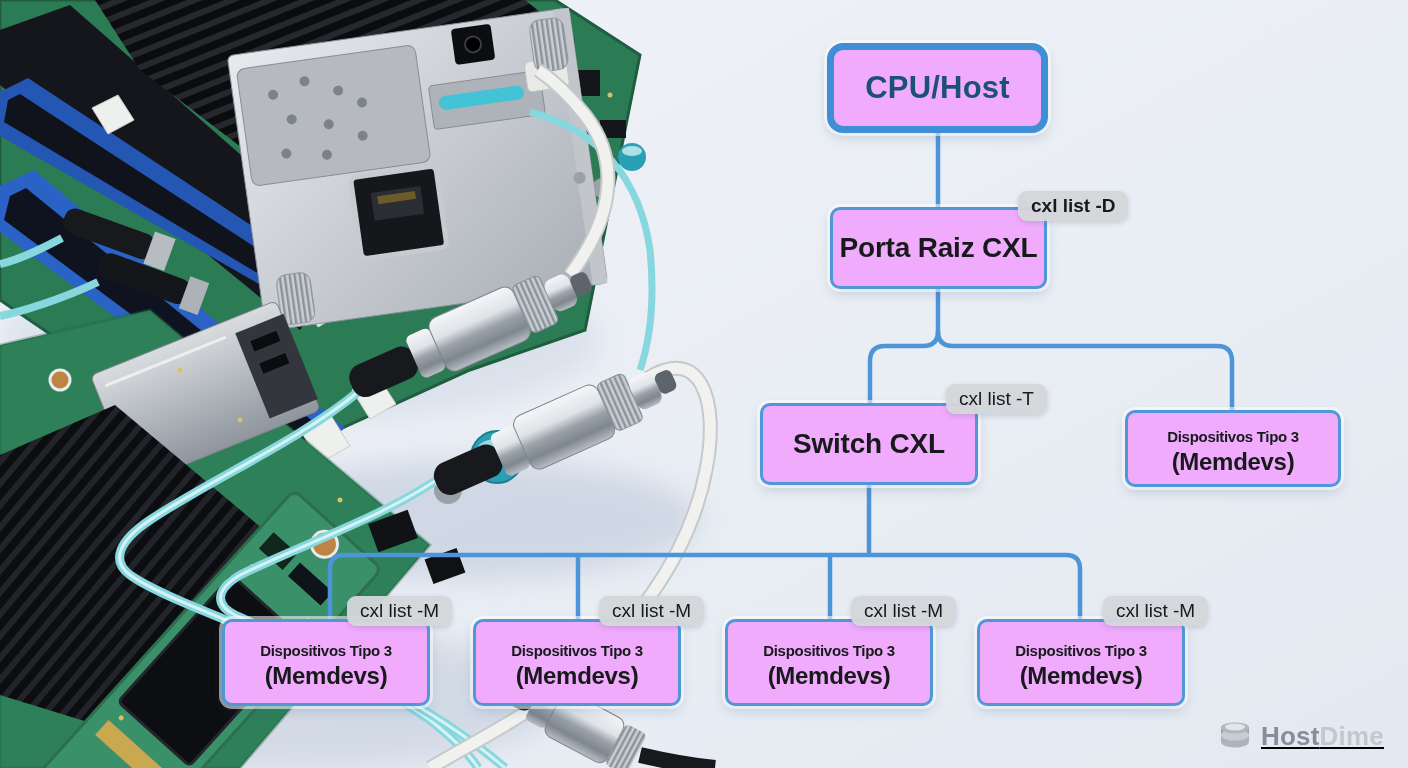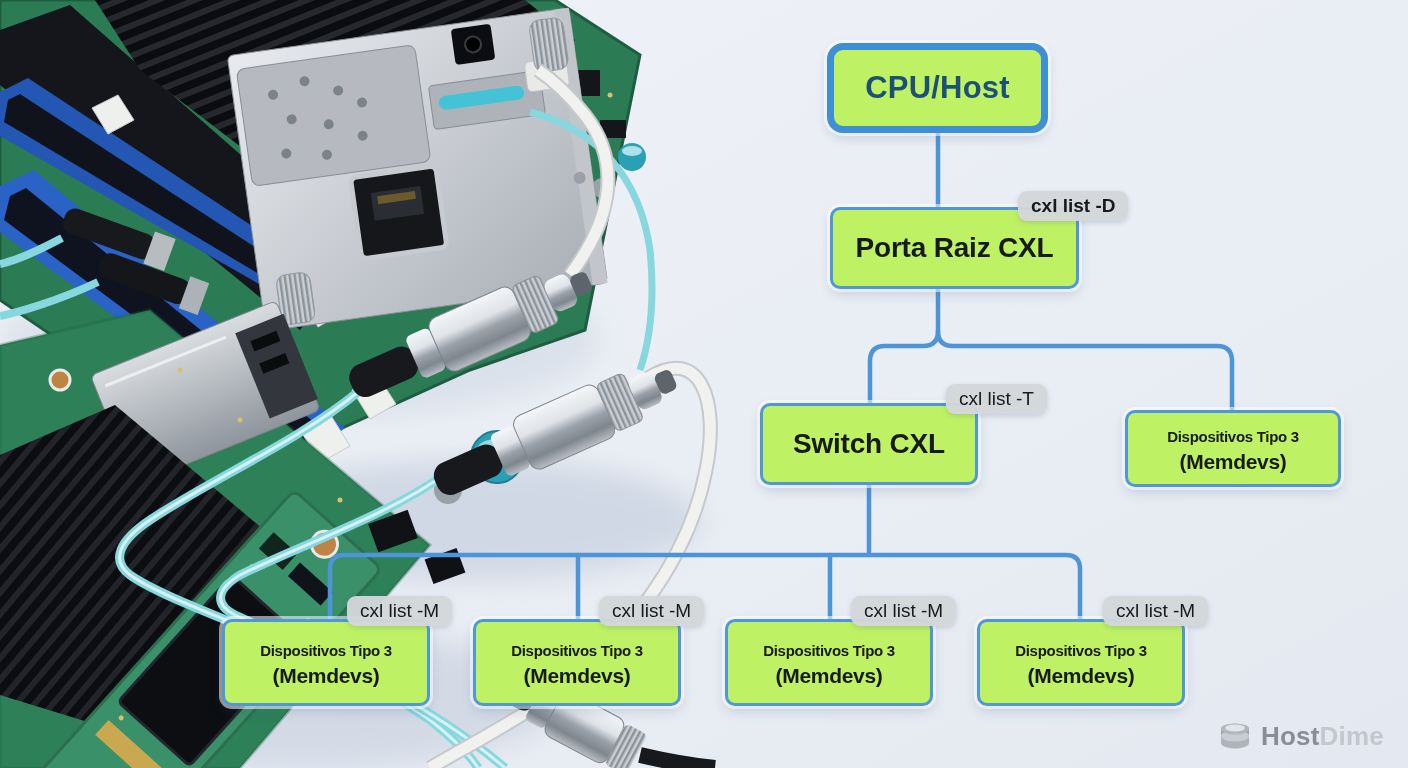--- a/index.html
+++ b/index.html
@@ -2,37 +2,37 @@
 <html><head>
 <meta charset="utf-8">
 <style>
   html,body{margin:0;padding:0;background:#d8dde6;}
   .stage{position:relative;width:1408px;height:768px;overflow:hidden;
          background:#e9edf4;font-family:"Liberation Sans",sans-serif;}
   .layer{position:absolute;inset:0;}
   svg{display:block;}
 
   
-  .node{position:absolute;background:#bef264;border:3px solid #4f97d7;border-radius:10px;
+  .node{position:absolute;background:#f0abfc;border:3px solid #4f97d7;border-radius:10px;
         display:flex;flex-direction:column;align-items:center;justify-content:center;
         text-align:center;color:#17191b;font-weight:bold;
         box-shadow:0 0 0 3px rgba(255,255,255,.55), 0 5px 12px rgba(60,90,130,.22);
         box-sizing:border-box;z-index:4;}
   .node .l1{font-size:15px;line-height:25px;letter-spacing:-.3px;}
-  .node .l2{font-size:21px;line-height:25px;letter-spacing:-.3px;}
+  .node .l2{font-size:24px;line-height:25px;letter-spacing:-.3px;}
   .node-cpu{border-width:7px;border-color:#3f8fd6;border-radius:16px;color:#1c5076;
             font-size:31px;letter-spacing:.2px;}
   .node-big{font-size:28px;letter-spacing:-.2px;}
   .tag{position:absolute;background:rgba(211,214,218,.96);border-radius:9px;
        padding:4px 13px;font-size:19px;font-weight:500;color:#17191c;z-index:6;
        box-shadow:0 2px 5px rgba(90,110,140,.25);white-space:nowrap;}
 
   
-  .watermark{position:absolute;right:24px;bottom:16px;display:flex;align-items:center;
-             gap:8px;z-index:7;}
+  .watermark{position:absolute;right:24px;bottom:16px;display:flex;align-items:flex-start;
+             gap:8px;z-index:7;text-decoration:underline;}
   .wm-text{font-size:26px;font-weight:bold;letter-spacing:.2px;}
   .wm-bold{color:#878e98;}
   .wm-light{color:#c3c8cf;}
 </style>
 </head>
 <body>
 
 <div class="stage">
 
   <svg class="layer" width="1408" height="768" viewBox="0 0 1408 768" aria-hidden="true">
@@ -256,21 +256,21 @@
       <path d="M330,623 V569 Q330,555 344,555 H1066 Q1080,555 1080,569 V623"></path>
       <path d="M578,555 V623"></path>
       <path d="M830,555 V623"></path>
     </g>
   </svg>
 
   <div class="node node-cpu" style="left:827px;top:43px;width:221px;height:90px;">
     <span>CPU/Host</span>
   </div>
 
-  <div class="node node-big" style="left:830px;top:207px;width:249px;height:82px;">
+  <div class="node node-big" style="left:830px;top:207px;width:217px;height:82px;">
     <span>Porta Raiz CXL</span>
   </div>
 
   <div class="node node-big" style="left:760px;top:403px;width:218px;height:82px;">
     <span>Switch CXL</span>
   </div>
 
   <div class="node" style="left:1125px;top:410px;width:216px;height:77px;">
     <span class="l1">Dispositivos Tipo 3</span>
     <span class="l2">(Memdevs)</span>

